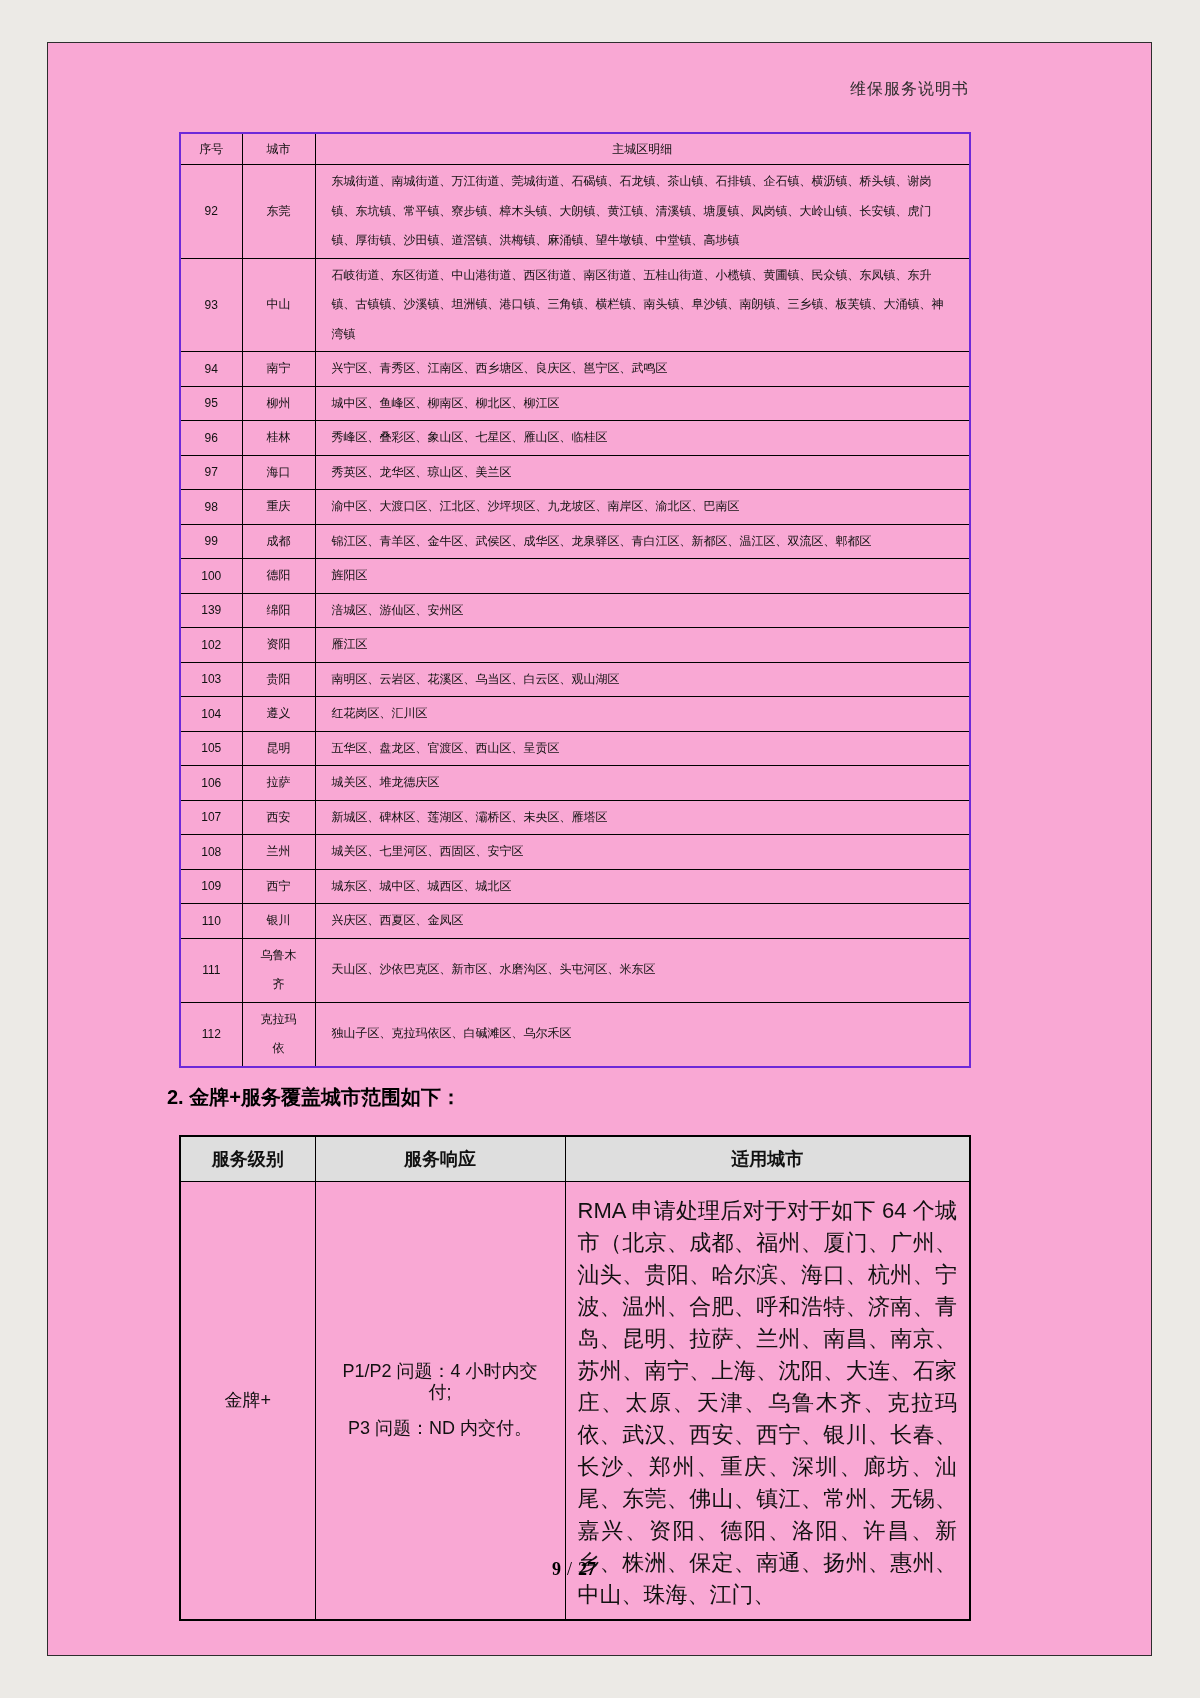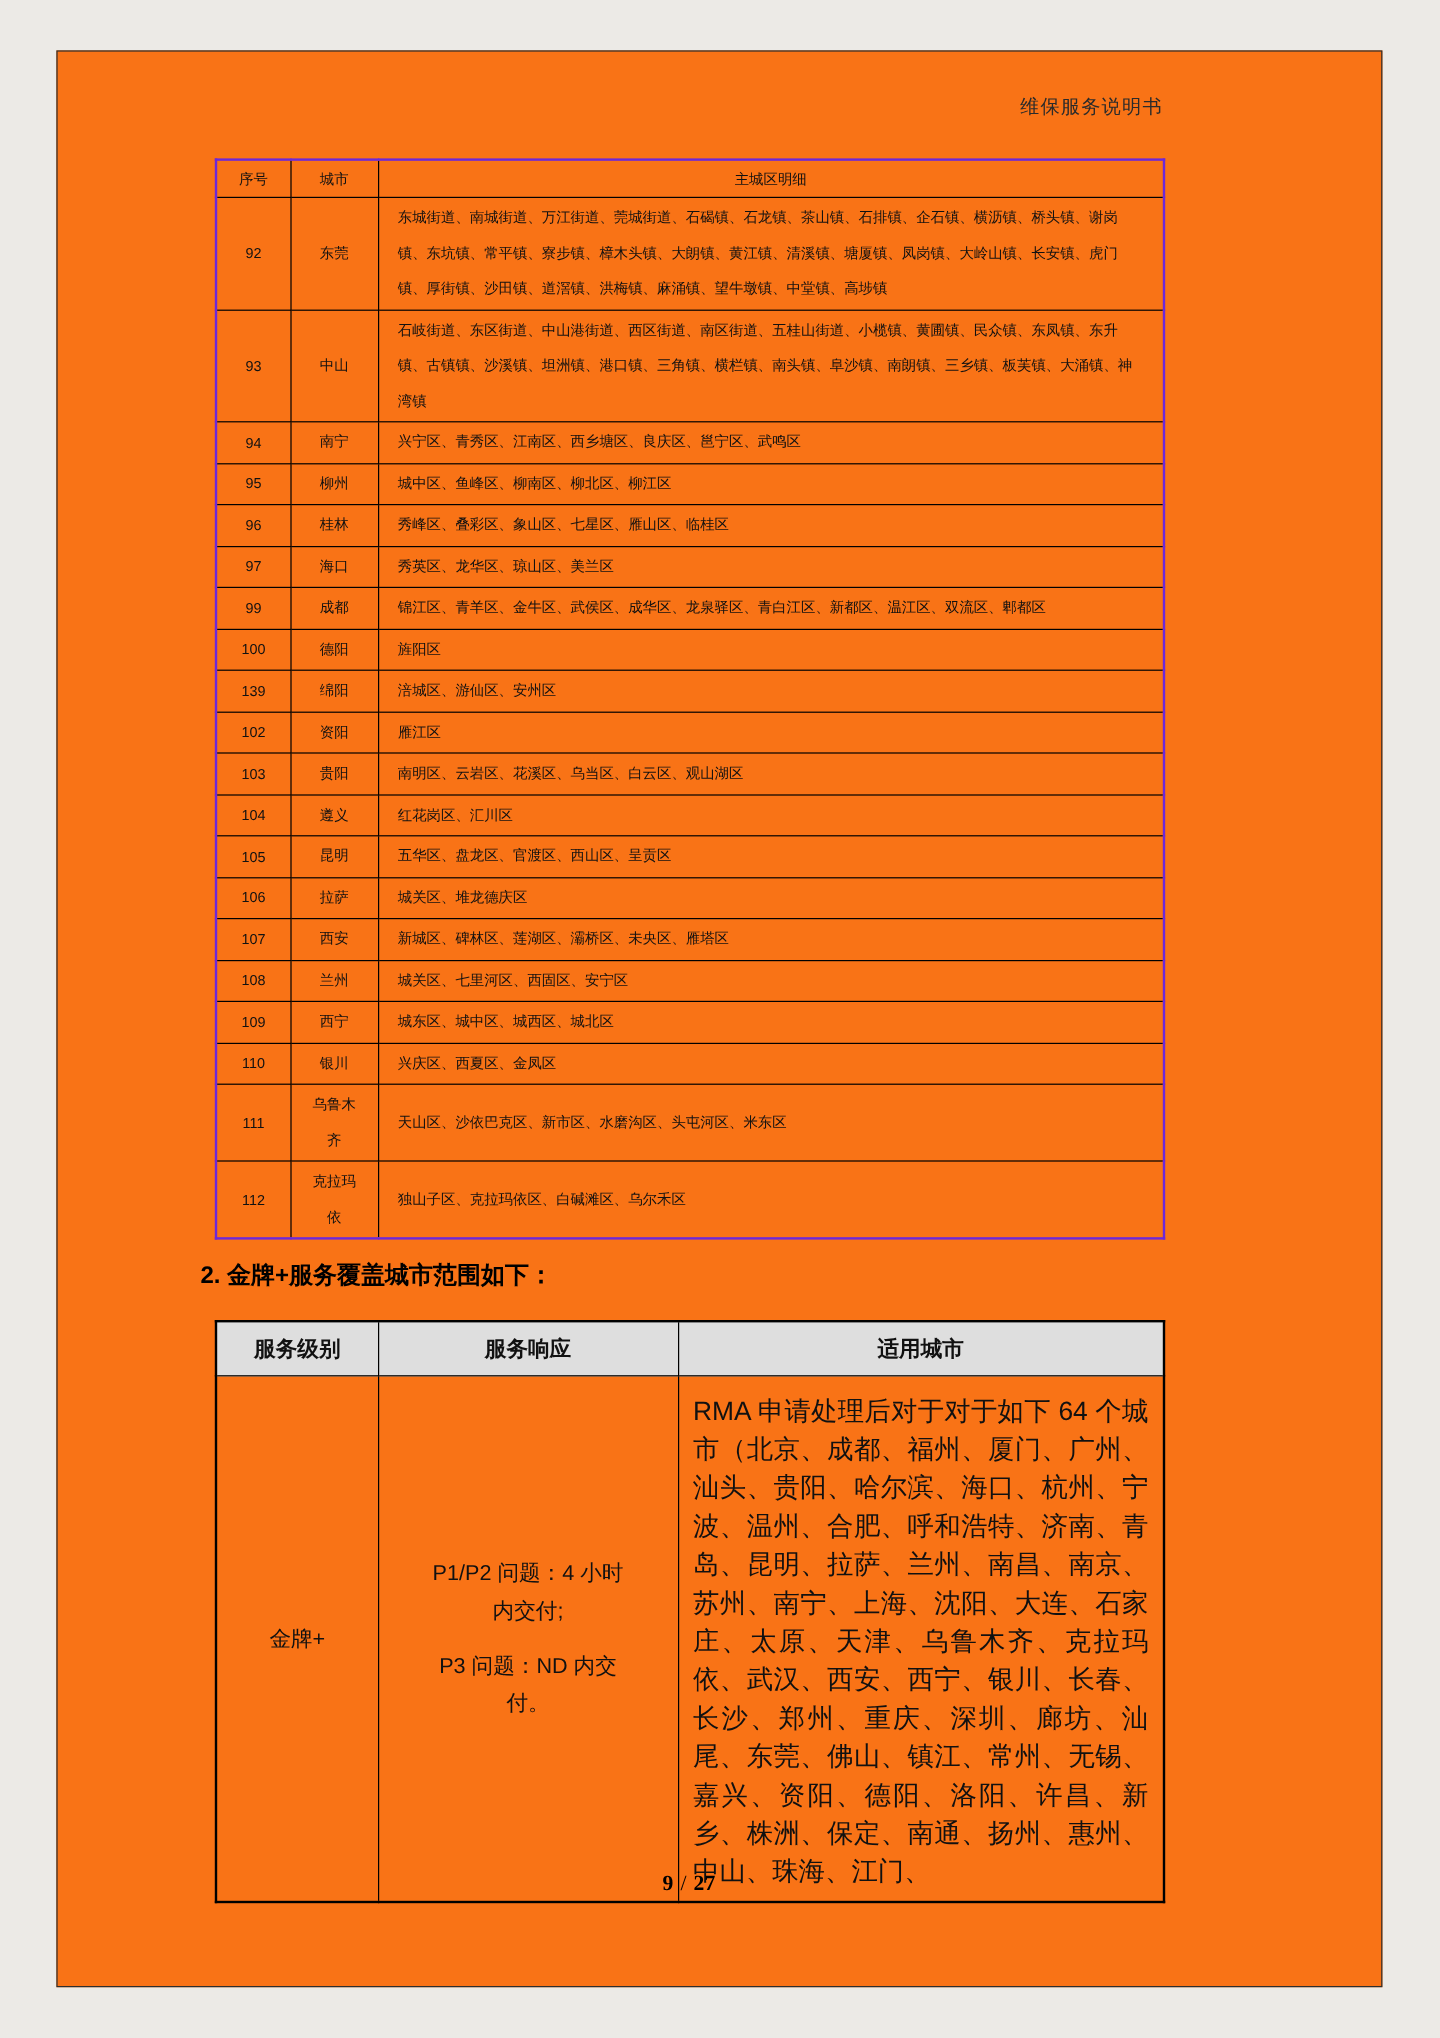--- a/index.html
+++ b/index.html
@@ -7,21 +7,21 @@
     width:1200px; height:1698px;
     background:#ECEAE6;
     font-family:"Liberation Sans", sans-serif;
     color:#1a1a1a;
     -webkit-font-smoothing:antialiased;
   }
   .canvas { position:relative; width:1200px; height:1698px; overflow:hidden; }
   .page {
     position:absolute; left:47px; top:42px;
     width:1105px; height:1614px;
-    background:#f97316;
+    background:#f9a8d4;
     border:1px solid #2e2e2e;
     box-sizing:border-box;
   }
   .header-line {
     position:absolute; top:36px; left:131px; width:790px;
     text-align:right; font-size:16px; color:#2b2b2b;
     letter-spacing:1px;
   }
   .content { position:absolute; top:89px; left:131px; width:790px; }
 
@@ -51,21 +51,21 @@
     margin-top:24px;
   }
   table.gold-table th, table.gold-table td { border:1px solid #000; }
   table.gold-table th {
     background:#DEDEDE; font-size:18px; font-weight:bold;
     height:44px; text-align:center; padding:0;
   }
   tr.gold-row { height:298px; }
   td.g-level { text-align:center; font-size:18px; vertical-align:middle; }
   td.g-resp  { text-align:center; font-size:18px; vertical-align:middle; padding:0 25px; }
-  td.g-resp p { margin:15px; line-height:31px; }
+  td.g-resp p { margin:0; line-height:21px; }
   td.g-resp p.first { margin-bottom:15px; }
   td.g-cities {
     font-size:22px; line-height:32px; vertical-align:top;
     padding:13px 12px 8px 12px; text-align:justify;
   }
 
   
   .footer {
     position:absolute; top:1516px; left:131px; width:790px;
     text-align:center;
@@ -123,20 +123,25 @@
   </tr>
             <tr>
     <td class="c-no">96</td>
     <td class="c-city">桂林</td>
     <td class="c-dist">秀峰区、叠彩区、象山区、七星区、雁山区、临桂区</td>
   </tr>
             <tr>
     <td class="c-no">97</td>
     <td class="c-city">海口</td>
     <td class="c-dist">秀英区、龙华区、琼山区、美兰区</td>
+  </tr>
+            <tr>
+    <td class="c-no">98</td>
+    <td class="c-city">重庆</td>
+    <td class="c-dist">渝中区、大渡口区、江北区、沙坪坝区、九龙坡区、南岸区、渝北区、巴南区</td>
   </tr>
             <tr>
     <td class="c-no">99</td>
     <td class="c-city">成都</td>
     <td class="c-dist">锦江区、青羊区、金牛区、武侯区、成华区、龙泉驿区、青白江区、新都区、温江区、双流区、郫都区</td>
   </tr>
             <tr>
     <td class="c-no">100</td>
     <td class="c-city">德阳</td>
     <td class="c-dist">旌阳区</td>

